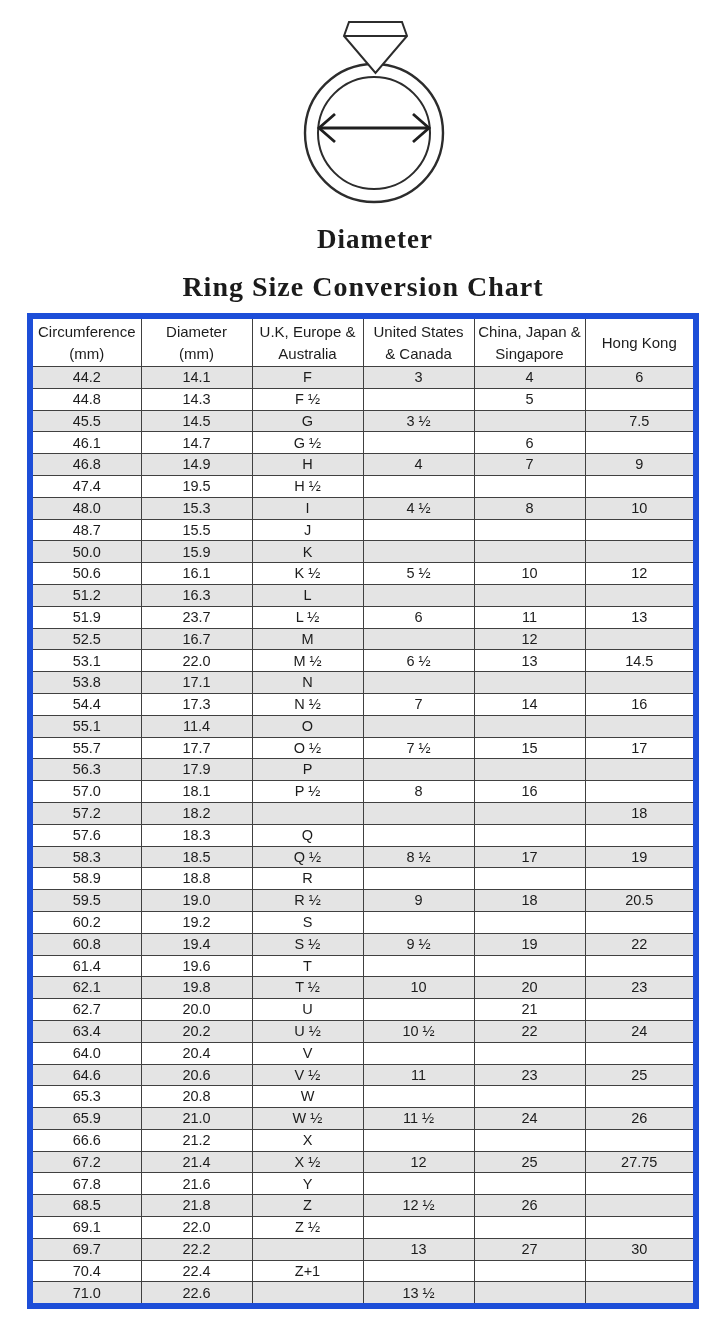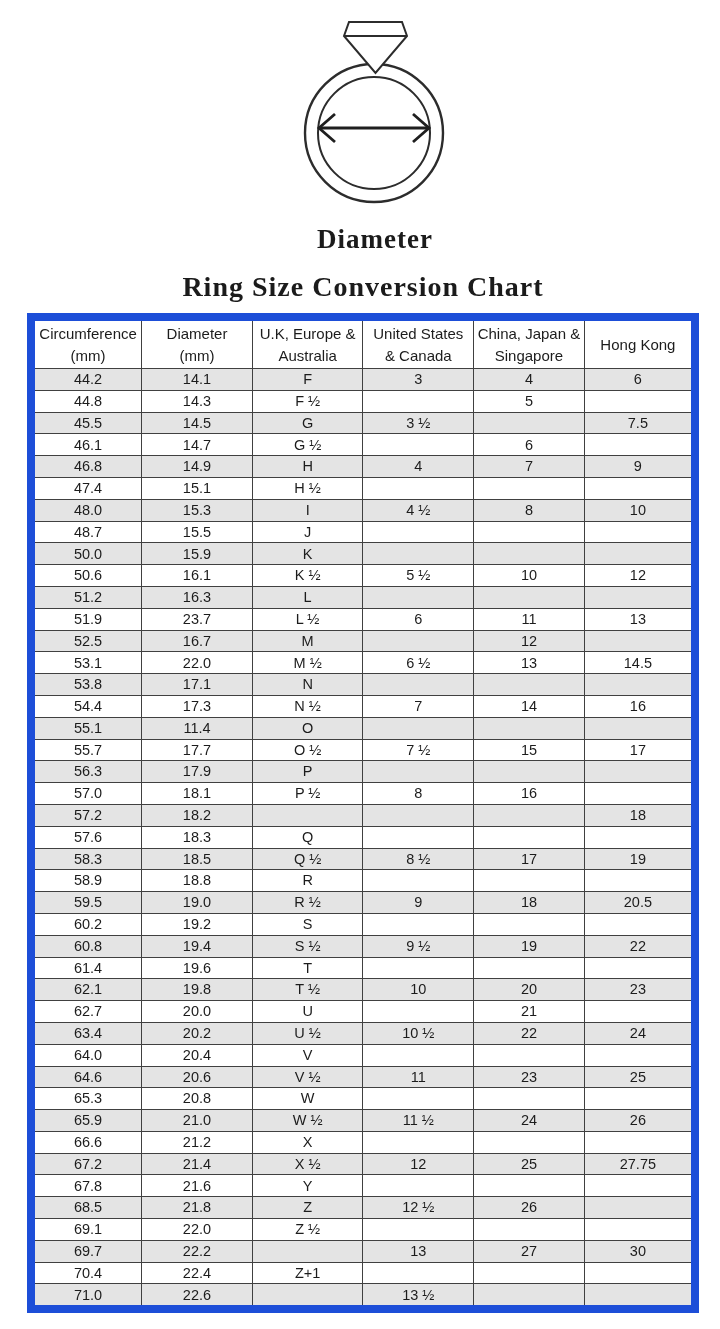--- a/index.html
+++ b/index.html
@@ -31,21 +31,21 @@
   #chart-title{
     top:271px;left:2px;width:722px;
     font-size:28px;
   }
   table.conversion{
     position:absolute;
     left:27px;top:313px;
     width:672px;
     border-collapse:collapse;
     table-layout:fixed;
-    border:8px solid #1d4ed8;
+    border:6px solid #1d4ed8;
   }
   .conversion col{width:16.666%;}
   .conversion th,
   .conversion td{
     border:1px solid #404040;
     text-align:center;
     vertical-align:middle;
     overflow:hidden;
   }
   .conversion thead th{
@@ -147,21 +147,21 @@
       <tr>
         <td>46.8</td>
         <td>14.9</td>
         <td>H</td>
         <td>4</td>
         <td>7</td>
         <td>9</td>
       </tr>
       <tr>
         <td>47.4</td>
-        <td>15.1</td>
+        <td>19.5</td>
         <td>H ½</td>
         <td></td>
         <td></td>
         <td></td>
       </tr>
       <tr>
         <td>48.0</td>
         <td>15.3</td>
         <td>I</td>
         <td>4 ½</td>

